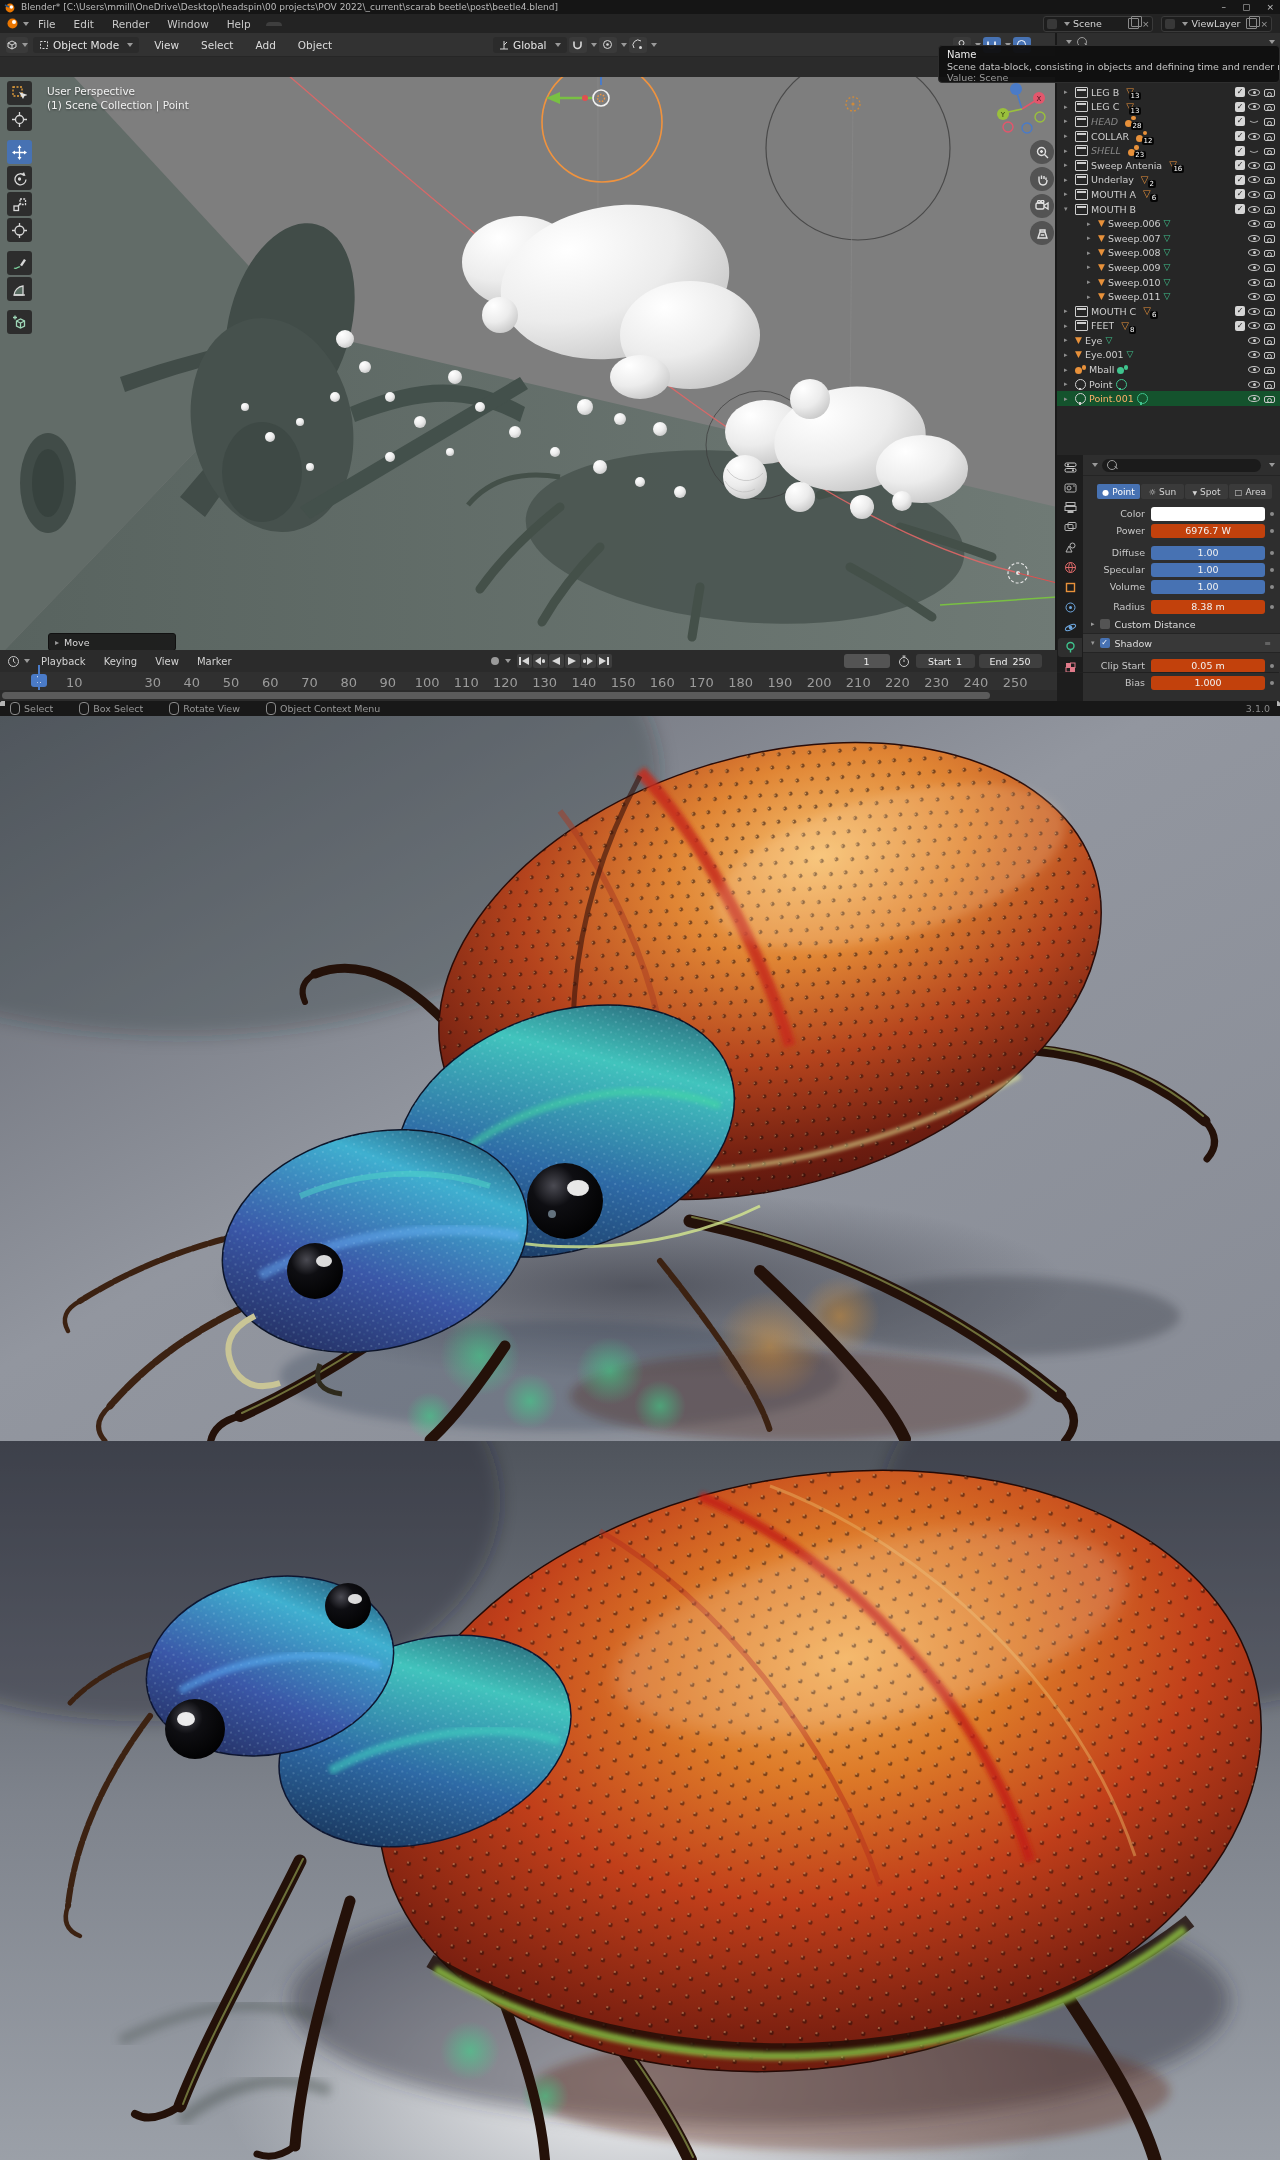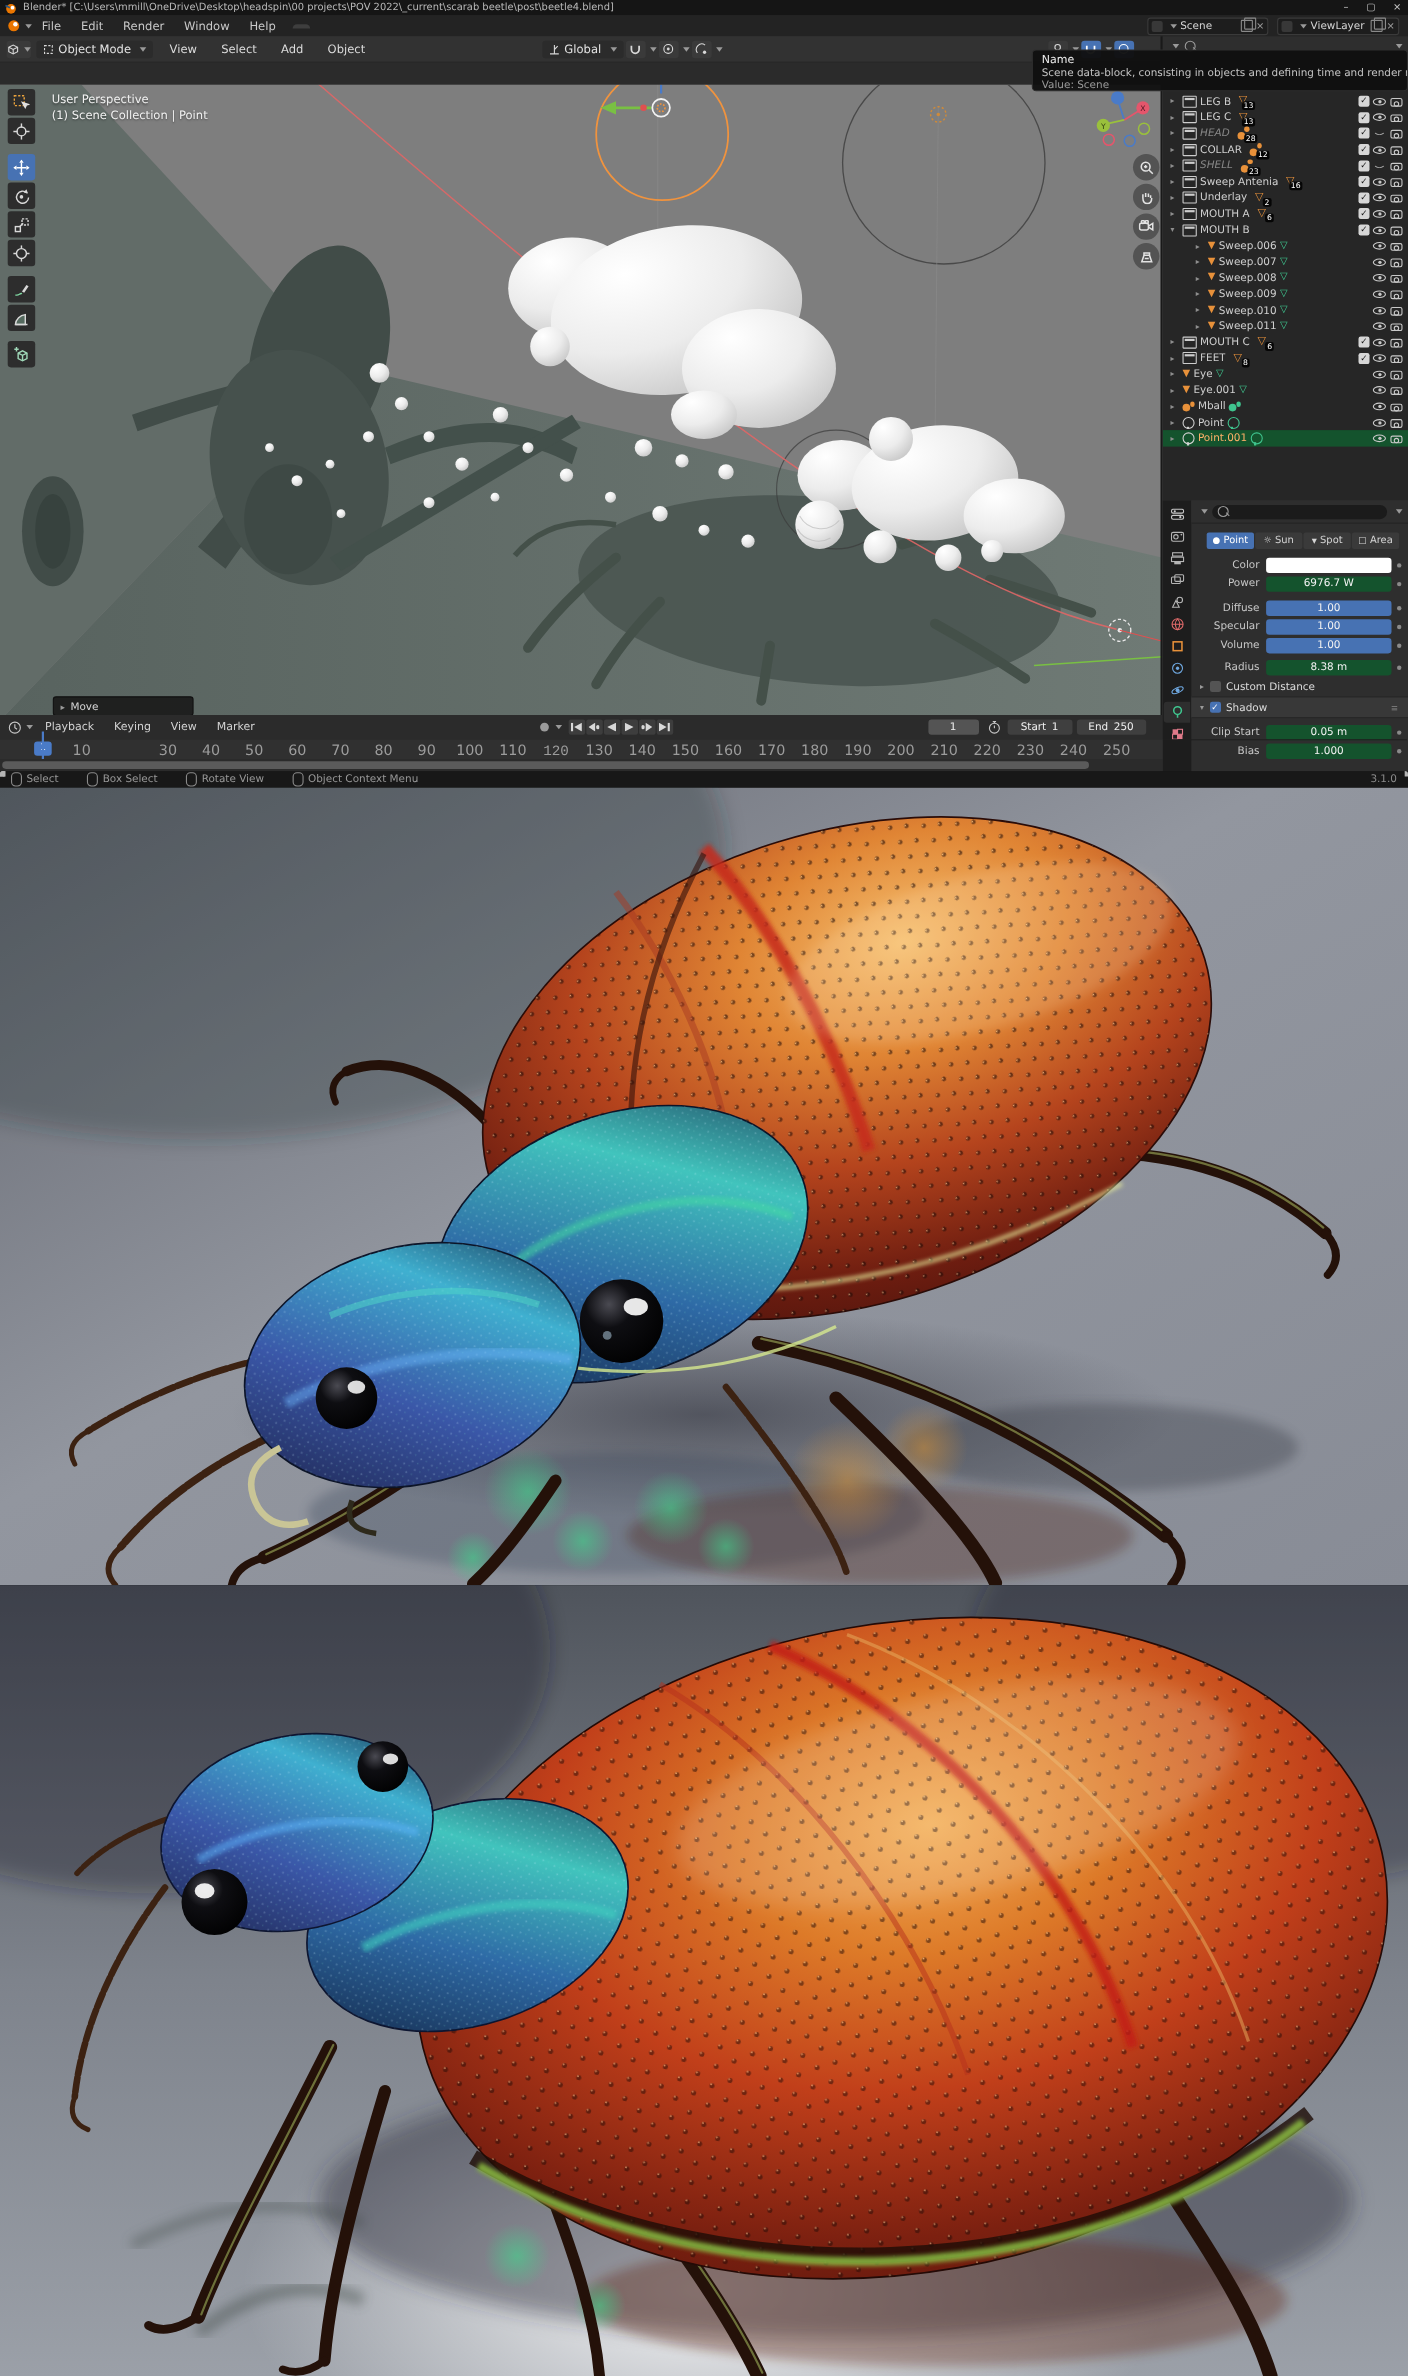--- a/index.html
+++ b/index.html
@@ -104,21 +104,21 @@
   .ltab{flex:1;display:flex;align-items:center;justify-content:center;gap:3px;background:#3a3a3a;height:15px;font-size:9px;color:#d5d5d5;border-radius:2px;}
   .ltab.active{background:#4772b3;color:#fff;}
   .ltab .ic2::before{font-size:8px;}
   .ltab.point-light-icon .ic2::before{content:"●";color:#9cc4f0;}
   .ltab.active.point-light-icon .ic2::before{color:#fff;}
   .ltab.sun-icon .ic2::before{content:"☼";}
   .ltab.spot-icon .ic2::before{content:"▼";font-size:6px;}
   .ltab.area-icon .ic2::before{content:"□";}
   .prow{display:flex;align-items:center;height:17px;padding-right:6px;}
   .prow .plab{width:62px;text-align:right;margin-right:6px;flex:none;}
-  .pfield{flex:1;height:14px;border-radius:3px;background:#14532d;color:#f2f2f2;display:flex;align-items:center;justify-content:center;font-size:9.5px;}
+  .pfield{flex:1;height:14px;border-radius:3px;background:#c2410c;color:#f2f2f2;display:flex;align-items:center;justify-content:center;font-size:9.5px;}
   .pfield.blue{background:#4772b3;}
   .pfield.white{background:#fff;}
   .prow::after{content:"";width:4px;height:4px;border-radius:50%;background:#8a8a8a;margin-left:5px;flex:none;}
   .psec{display:flex;align-items:center;gap:5px;height:18px;padding:0 8px;background:#383838;border-top:1px solid #242424;border-bottom:1px solid #242424;color:#dcdcdc;}
   .psec .disc2{font-size:7px;color:#9a9a9a;}
   .minicb{width:10px;height:10px;border-radius:2px;background:#4772b3;color:#fff;font-size:8px;line-height:10px;text-align:center;}
   .minicb.empty{background:#545454;}
   .drag{margin-left:auto;color:#8a8a8a;letter-spacing:1px;font-size:8px;}
   
   #timeline{position:absolute;left:0;top:650px;width:1057px;height:51px;background:#2b2b2b;}
@@ -1049,21 +1049,21 @@
             <span class="tick" style="left: 113.48px; margin-top: 44px;">20</span>
             <span class="tick" style="left: 152.68px;">30</span>
             <span class="tick" style="left: 191.88px;">40</span>
             <span class="tick" style="left: 231.08px;">50</span>
             <span class="tick" style="left: 270.28px;">60</span>
             <span class="tick" style="left: 309.48px;">70</span>
             <span class="tick" style="left: 348.68px;">80</span>
             <span class="tick" style="left: 387.88px;">90</span>
             <span class="tick" style="left: 427.08px;">100</span>
             <span class="tick" style="left: 466.28px;">110</span>
-            <span class="tick" style="left: 505.48px; font-family: Liberation Mono, monospace;">120</span>
+            <span class="tick" style="left: 505.48px;">120</span>
             <span class="tick" style="left: 544.68px;">130</span>
             <span class="tick" style="left: 583.88px;">140</span>
             <span class="tick" style="left: 623.08px;">150</span>
             <span class="tick" style="left: 662.28px;">160</span>
             <span class="tick" style="left: 701.48px;">170</span>
             <span class="tick" style="left: 740.68px;">180</span>
             <span class="tick" style="left: 779.88px;">190</span>
             <span class="tick" style="left: 819.08px;">200</span>
             <span class="tick" style="left: 858.28px;">210</span>
             <span class="tick" style="left: 897.48px;">220</span>

